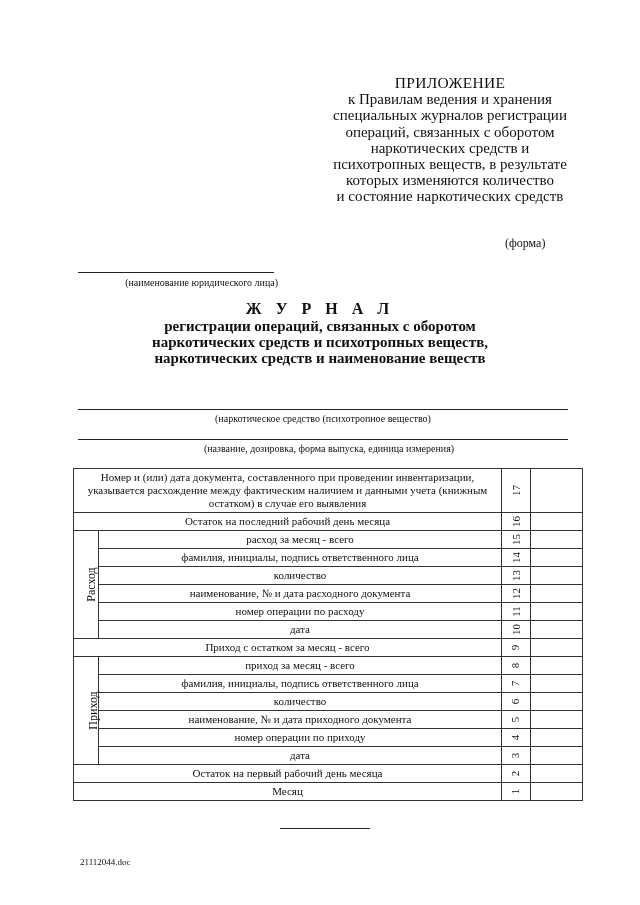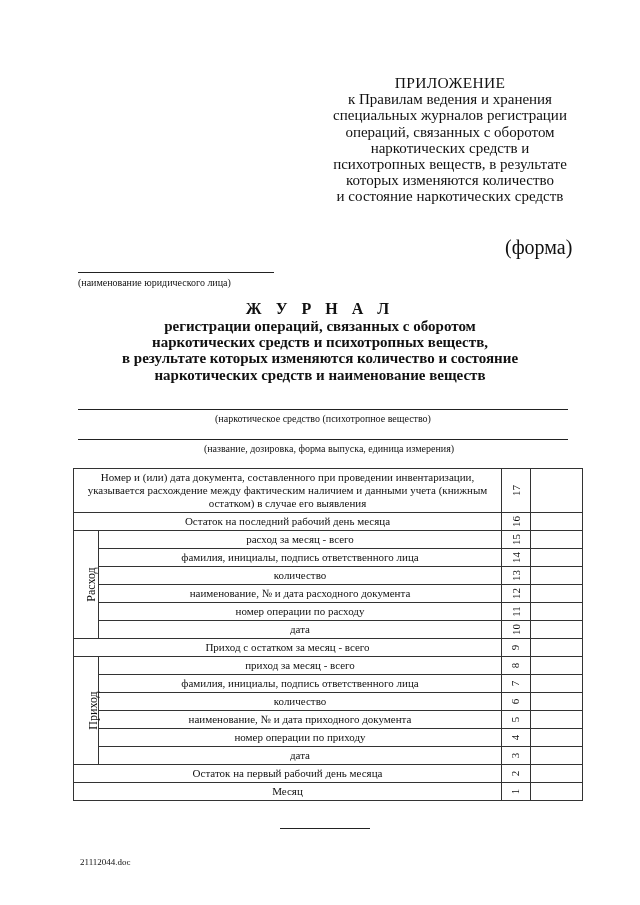--- a/index.html
+++ b/index.html
@@ -2,23 +2,23 @@
 <html><head>
 <meta charset="utf-8">
 <style>
   html, body { margin: 0; padding: 0; background: #ffffff; }
   body { width: 640px; height: 905px; position: relative; overflow: hidden;
          font-family: "Liberation Serif", "DejaVu Serif", serif; color: #111; }
   .abs { position: absolute; }
   .appendix { left: 300px; top: 75px; width: 300px; text-align: center;
               font-size: 15px; line-height: 16.2px; }
   .appendix .title { font-size: 15.5px; letter-spacing: 0.3px; }
-  .forma { left: 505px; top: 236px; font-size: 20px; }
+  .forma { left: 505px; top: 236px; font-size: 12px; }
   .entity-line { left: 78px; top: 272px; width: 196px; border-top: 1px solid #222; }
-  .entity-cap { left: 78px; top: 277px; width: 200px; text-align: left; font-size: 10px; }
+  .entity-cap { left: 78px; top: 277px; width: 200px; text-align: right; font-size: 10px; }
   .journal { left: 60px; top: 300px; width: 520px; text-align: center; font-weight: bold; }
   .journal .jt { font-size: 16px; letter-spacing: 5px; }
   .journal .js { font-size: 15px; line-height: 16.2px; }
   .line1 { left: 78px; top: 409px; width: 490px; border-top: 1px solid #222; }
   .cap1 { left: 78px; top: 413px; width: 490px; text-align: center; font-size: 10px; }
   .line2 { left: 78px; top: 439px; width: 490px; border-top: 1px solid #222; }
   .cap2 { left: 84px; top: 443px; width: 490px; text-align: center; font-size: 10px; }
 
   table.journal-table { position: absolute; left: 73px; top: 468px; width: 510px;
     border-collapse: collapse; table-layout: fixed; font-size: 11px; }
@@ -48,21 +48,20 @@
 </div>
 <div class="abs forma">(форма)</div>
 
 <div class="abs entity-line"></div>
 <div class="abs entity-cap">(наименование юридического лица)</div>
 
 <div class="abs journal">
   <div class="jt">Ж У Р Н А Л</div>
   <div class="js">регистрации операций, связанных с оборотом</div>
   <div class="js">наркотических средств и психотропных веществ,</div>
-  <div class="js">в результате которых изменяются количество и состояние</div>
   <div class="js">наркотических средств и наименование веществ</div>
 </div>
 
 <div class="abs line1"></div>
 <div class="abs cap1">(наркотическое средство (психотропное вещество)</div>
 <div class="abs line2"></div>
 <div class="abs cap2">(название, дозировка, форма выпуска, единица измерения)</div>
 
 <table class="journal-table">
   <colgroup>

